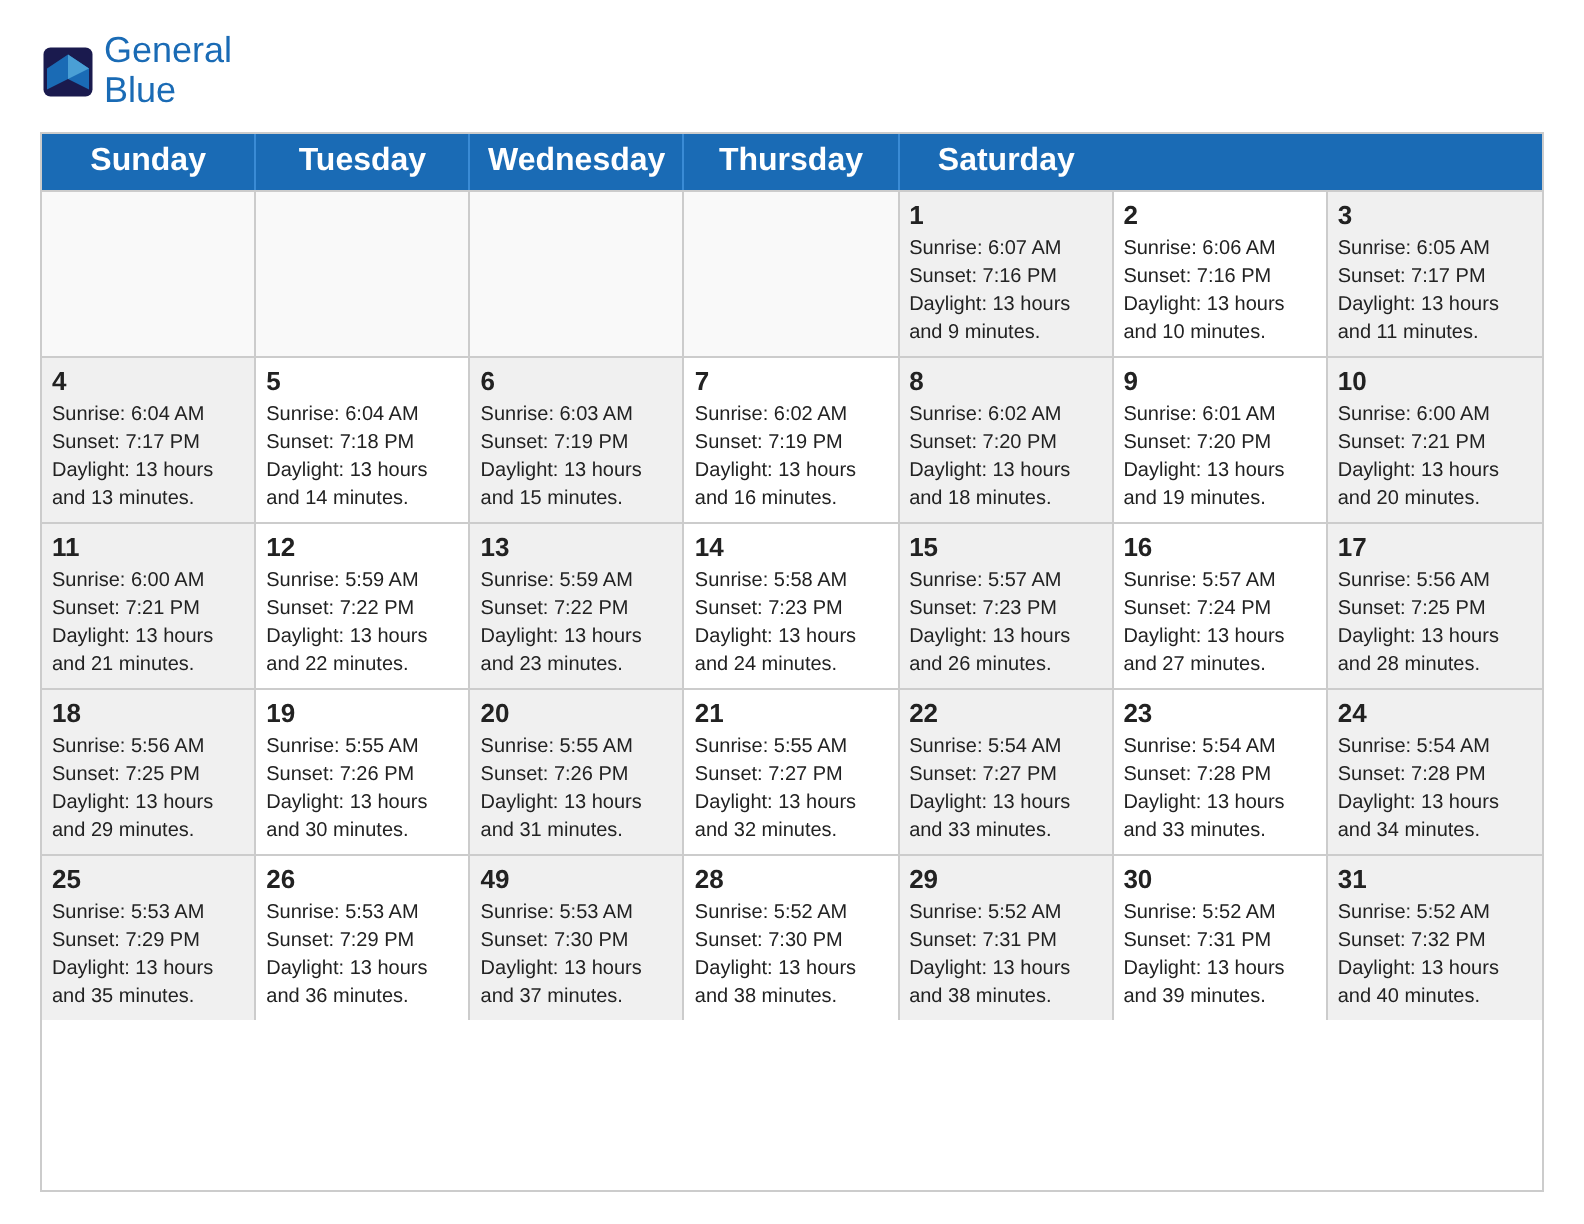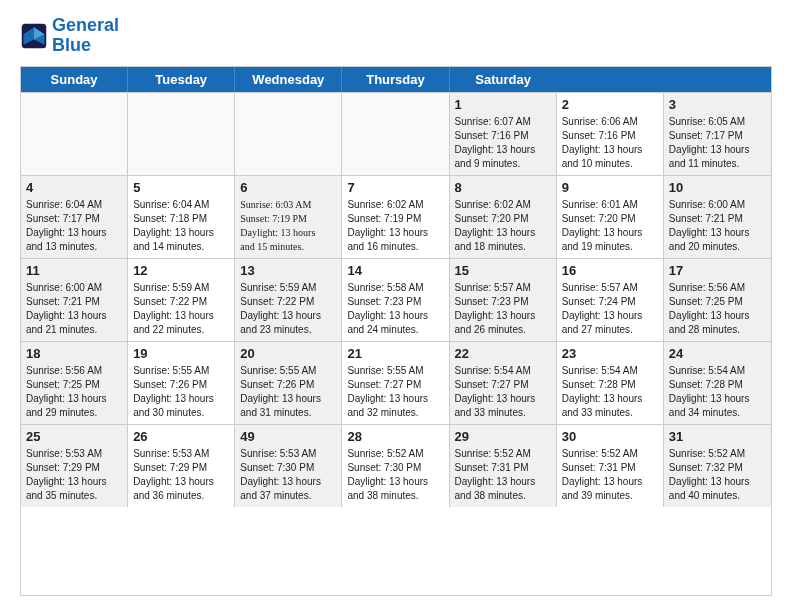--- a/index.html
+++ b/index.html
@@ -23,21 +23,21 @@
       align-items: flex-start;
       margin-bottom: 10px;
     }
     .logo {
       display: flex;
       align-items: center;
       gap: 4px;
     }
     .logo-text {
       font-size: 18px;
-      font-weight: bold;
+      font-weight: normal;
       color: #1a1a4e;
       line-height: 1.1;
     }
     .logo-text span {
       color: #1a6bb5;
     }
     .logo-icon {
       width: 28px;
       height: 28px;
     }
@@ -59,21 +59,21 @@
       flex: 1;
       border: 1px solid #ccc;
     }
     .cal-header-row {
       display: grid;
       grid-template-columns: repeat(7, 1fr);
       background: #1a6bb5;
     }
     .cal-header-cell {
       color: white;
-      font-size: 13px;
+      font-size: 16px;
       font-weight: bold;
       text-align: center;
       padding: 5px 2px;
       border-right: 1px solid #3a8bd5;
     }
     .cal-header-cell:last-child { border-right: none; }
     .cal-body {
       display: flex;
       flex-direction: column;
     }
@@ -175,21 +175,21 @@
           </div>
           <div class="cal-cell">
             <span class="day-num">5</span>
             <div class="cell-info" style="white-space: pre-line;">Sunrise: 6:04 AM
 Sunset: 7:18 PM
 Daylight: 13 hours
 and 14 minutes.</div>
           </div>
           <div class="cal-cell shaded">
             <span class="day-num">6</span>
-            <div class="cell-info" style="white-space: pre-line; font-family: Liberation Serif, serif;">Sunrise: 6:03 AM
+            <div class="cell-info" style="white-space: pre-line;">Sunrise: 6:03 AM
 Sunset: 7:19 PM
 Daylight: 13 hours
 and 15 minutes.</div>
           </div>
           <div class="cal-cell">
             <span class="day-num">7</span>
             <div class="cell-info" style="white-space: pre-line;">Sunrise: 6:02 AM
 Sunset: 7:19 PM
 Daylight: 13 hours
 and 16 minutes.</div>

